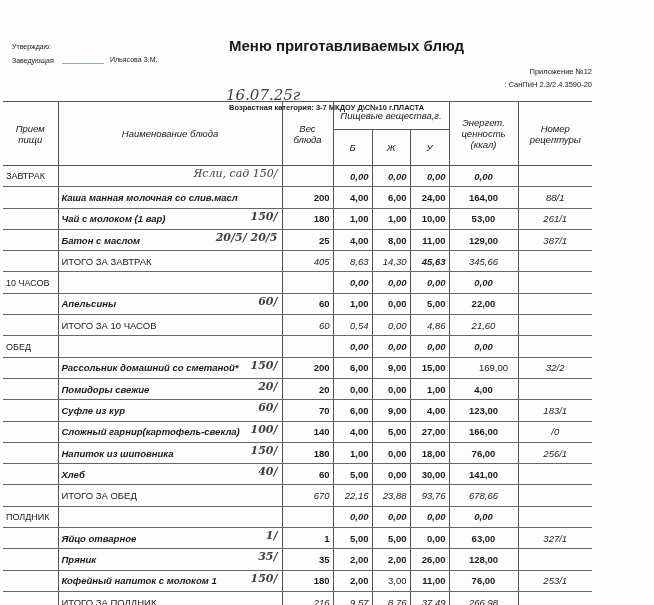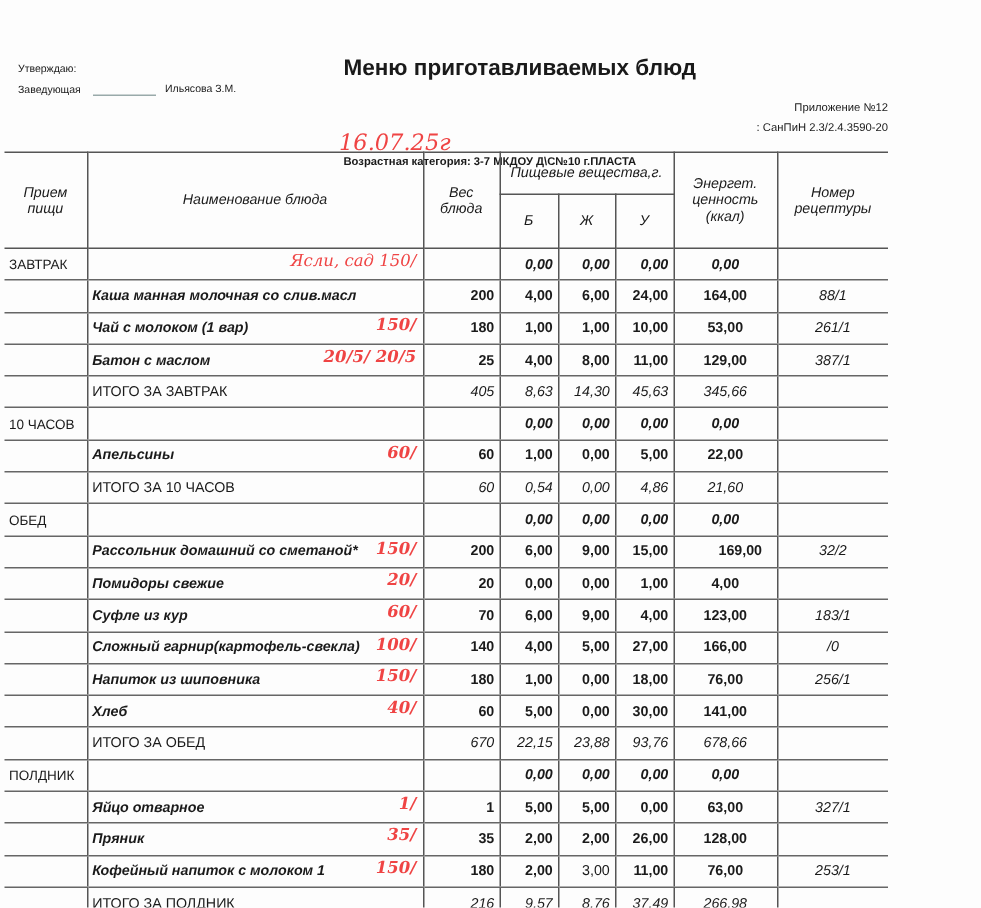--- a/index.html
+++ b/index.html
@@ -7,21 +7,21 @@
   .abs{position:absolute;}
   .small{font-size:7px;}
   .title{font-size:15px;font-weight:bold;left:229px;top:37px;}
   .subtitle{font-size:7.5px;font-weight:bold;left:229px;top:55px;margin-top:48px;}
   .approve{left:12px;top:43px;}
   .head{left:12px;top:57px;}
   .sigline{left:62px;top:63px;width:42px;border-bottom:1px solid #9aa;}
   .headname{left:110px;top:56px;}
   .annex{right:62px;top:67px;font-size:7.5px;}
   .sanpin{right:62px;top:80px;font-size:7.5px;}
-  .hw{font-family:"DejaVu Serif",serif;font-style:italic;color:#ef4444;}
+  .hw{font-family:"DejaVu Serif",serif;font-style:italic;color:#404040;}
   .date{left:226px;top:86px;font-size:15px;}
   table{position:absolute;left:3px;top:101px;border-collapse:collapse;font-size:9.5px;}
   td{border-top:1px solid #666;border-bottom:1px solid #666;padding:0 3px;height:20.3px;white-space:nowrap;overflow:hidden;}
   td.v{border-left:1px solid #555;}
   th{font-weight:normal;font-style:italic;font-size:9.5px;border:1px solid #555;text-align:center;vertical-align:middle;padding:0 2px;}
   th.first{border-left:none;}
   .it{font-style:italic;font-weight:bold;}
   .num{text-align:right;}
   .cen{text-align:center;}
   .bold{font-weight:normal;}
@@ -109,21 +109,21 @@
         <td class="v num" style="font-weight: bold;">11,00</td>
         <td class="v cen" style="font-weight: bold;">129,00</td>
         <td class="v cen" style="font-style: italic; border-top: 1px solid rgb(102, 102, 102);">387/1</td>
       </tr>
       <tr>
         <td class="meal"></td>
         <td class="v bold" style="position: relative; overflow: visible;">ИТОГО ЗА ЗАВТРАК</td>
         <td class="v num" style="font-style: italic; font-weight: normal;">405</td>
         <td class="v num" style="font-style: italic; font-weight: normal;">8,63</td>
         <td class="v num" style="font-style: italic; font-weight: normal;">14,30</td>
-        <td class="v num" style="font-style: italic; font-weight: normal;">45,63</td>
+        <td class="v num" style="font-style: italic; font-weight: bold;">45,63</td>
         <td class="v cen" style="font-style: italic; font-weight: normal;">345,66</td>
         <td class="v cen" style="font-style: italic; border-top: 1px solid rgb(102, 102, 102);"></td>
       </tr>
       <tr>
         <td class="meal">10 ЧАСОВ</td>
         <td class="v" style="position: relative; overflow: visible;"></td>
         <td class="v num" style="font-style: italic; font-weight: normal;"></td>
         <td class="v num" style="font-style: italic; font-weight: bold;">0,00</td>
         <td class="v num" style="font-style: italic; font-weight: bold;">0,00</td>
         <td class="v num" style="font-style: italic; font-weight: bold;">0,00</td>
@@ -160,21 +160,21 @@
         <td class="v cen" style="font-style: italic; font-weight: bold;">0,00</td>
         <td class="v cen" style="font-style: italic; border-top: 1px solid rgb(102, 102, 102);"></td>
       </tr>
       <tr>
         <td class="meal"></td>
         <td class="v it" style="position: relative; overflow: visible;">Рассольник домашний со сметаной*<span class="hw note" style="position: absolute; right: 4px; top: 1px;">150/</span></td>
         <td class="v num" style="font-weight: bold;">200</td>
         <td class="v num" style="font-weight: bold;">6,00</td>
         <td class="v num" style="font-weight: bold;">9,00</td>
         <td class="v num" style="font-weight: bold;">15,00</td>
-        <td class="v cen" style="font-weight: bold; padding-left: 23px;">169,00</td>
+        <td class="v cen" style="font-weight: normal; padding-left: 23px;">169,00</td>
         <td class="v cen" style="font-style: italic; border-top: 1px solid rgb(102, 102, 102);">32/2</td>
       </tr>
       <tr>
         <td class="meal"></td>
         <td class="v it" style="position: relative; overflow: visible;">Помидоры  свежие<span class="hw note" style="position: absolute; right: 4px; top: 1px;">20/</span></td>
         <td class="v num" style="font-weight: bold;">20</td>
         <td class="v num" style="font-weight: bold;">0,00</td>
         <td class="v num" style="font-weight: bold;">0,00</td>
         <td class="v num" style="font-weight: bold;">1,00</td>
         <td class="v cen" style="font-weight: bold;">4,00</td>

